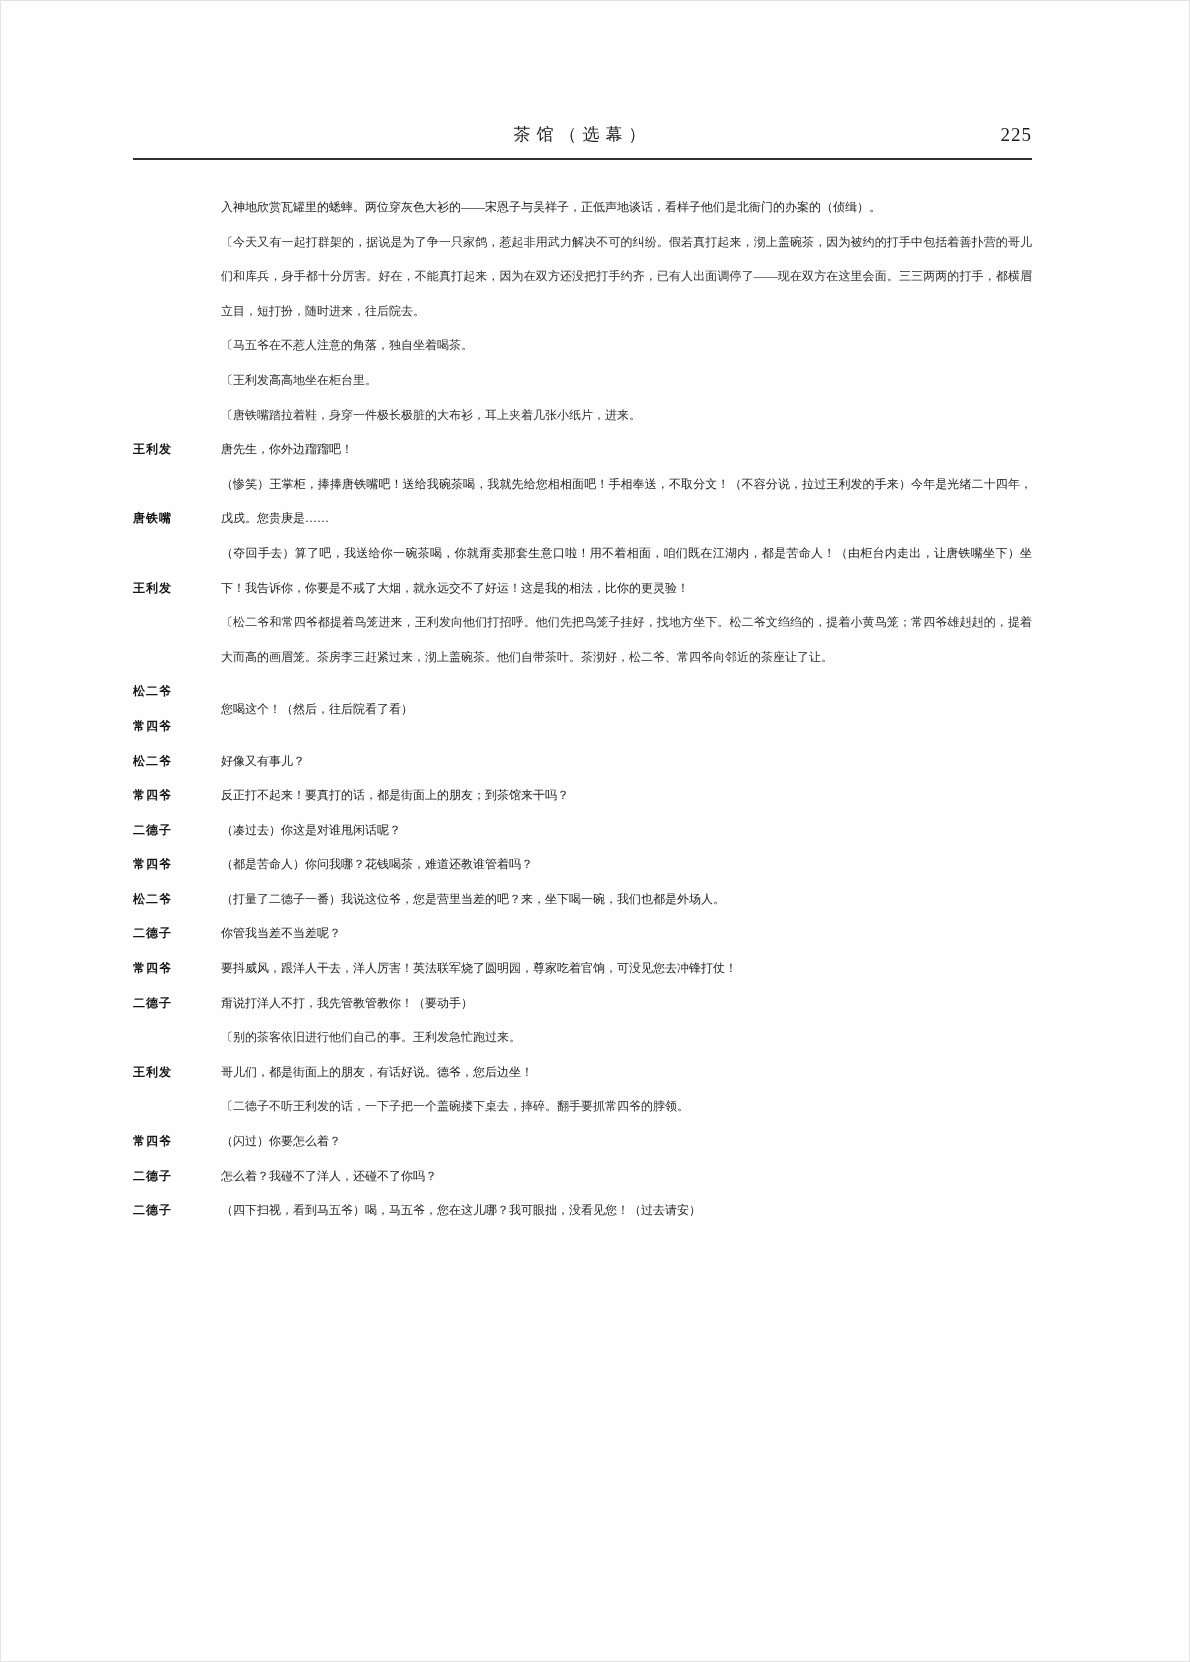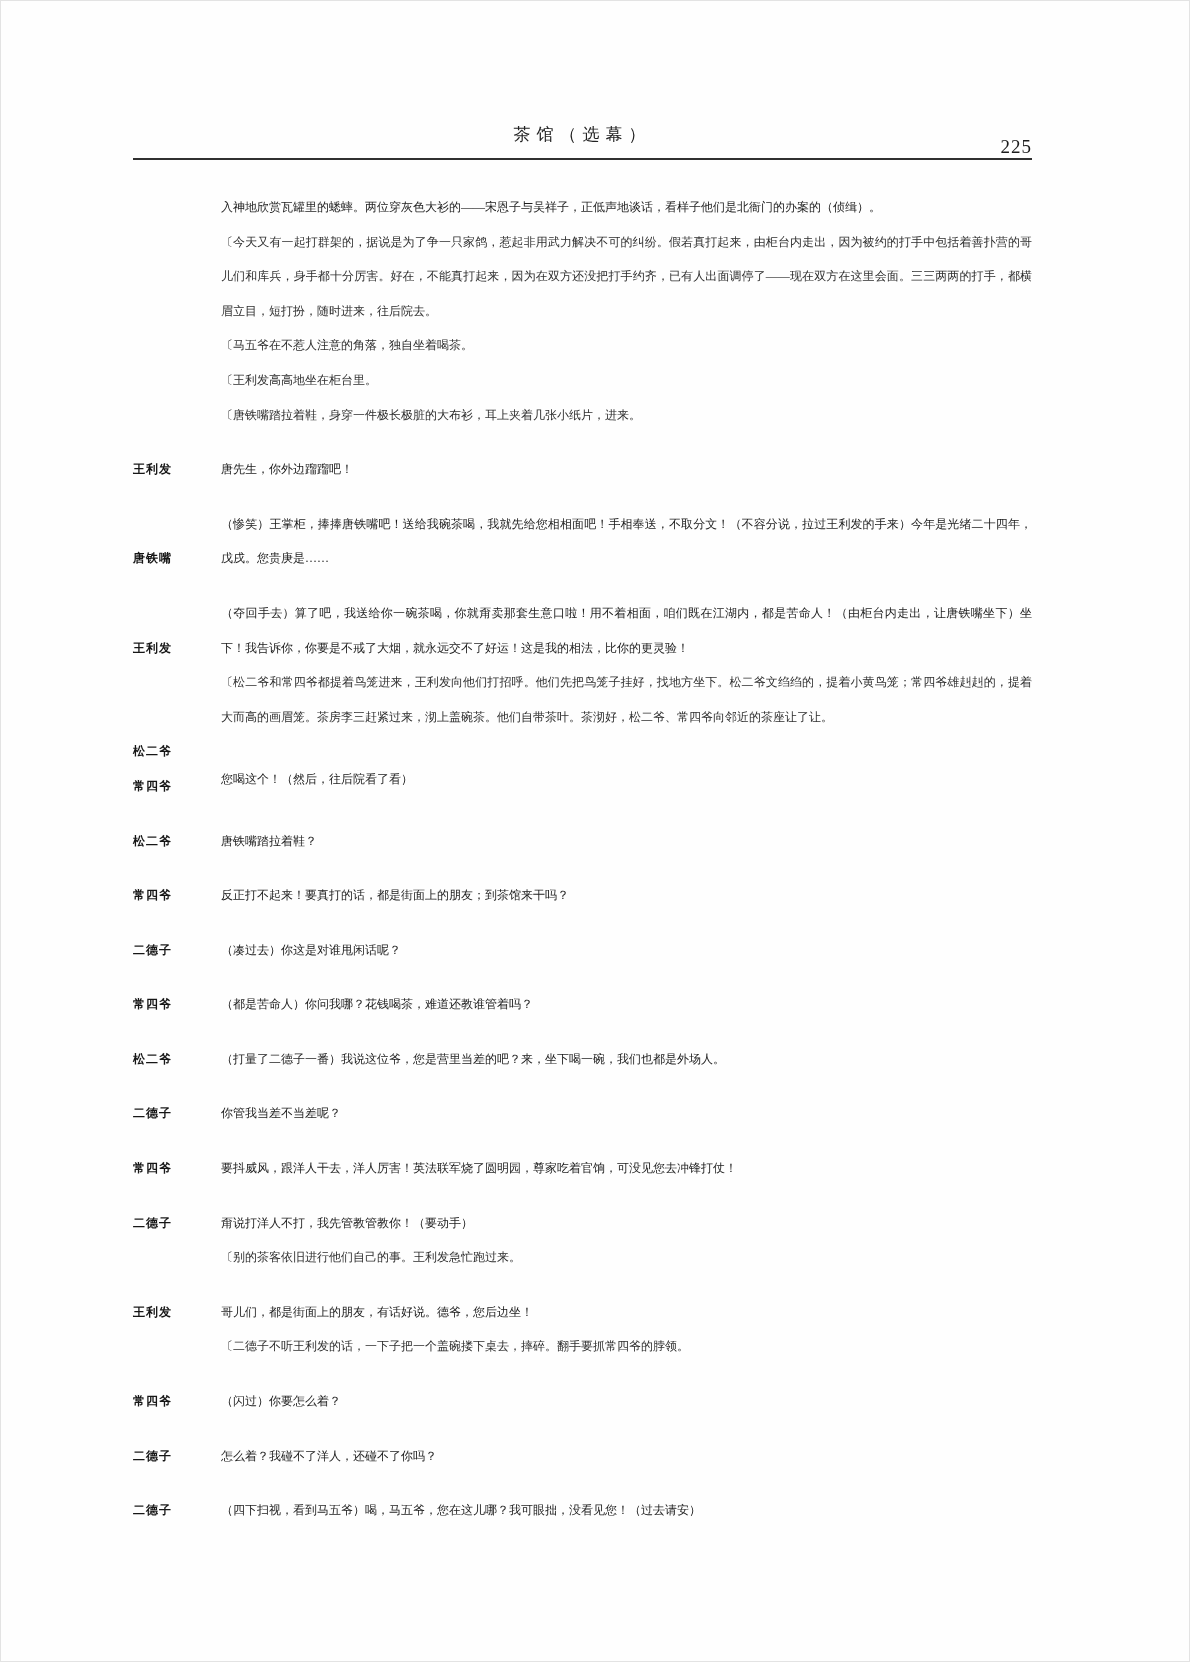--- a/index.html
+++ b/index.html
@@ -20,21 +20,21 @@
   .header-title {
     display: block;
     text-align: center;
     font-size: 17px;
     letter-spacing: 6px;
     color: #222;
     line-height: 22px;
   }
   .header-page {
     position: absolute;
-    right: 0; top: 12px;
+    right: 0; top: 0;
     font-size: 19px;
     letter-spacing: 1px;
     color: #1c1c1c;
     line-height: 22px;
   }
   .header-rule {
     margin-top: 12px;
     border: none;
     border-top: 2px solid #303030;
     height: 0;
@@ -55,38 +55,37 @@
     width: 88px;
     flex: 0 0 88px;
     font-weight: 700;
     letter-spacing: 1px;
     color: #161616;
   }
   .row-text {
     flex: 1 1 auto;
     text-align: justify;
     text-justify: inter-ideograph;
-    margin-top: 20px;
   }
   .row.double { align-items: center; }
   .speaker-stack { width: 88px; flex: 0 0 88px; }
   .speaker-stack div { font-weight: 700; letter-spacing: 1px; color: #161616; }
 </style>
 </head>
 <body>
 
 <div class="page">
   <div class="header">
     <span class="header-title">茶馆（选幕）</span>
     <span class="header-page">225</span>
   </div>
   <hr class="header-rule">
   <main class="script-body">
       <div class="para">入神地欣赏瓦罐里的蟋蟀。两位穿灰色大衫的——宋恩子与吴祥子，正低声地谈话，看样子他们是北衙门的办案的（侦缉）。</div>
-      <div class="para stage">〔今天又有一起打群架的，据说是为了争一只家鸽，惹起非用武力解决不可的纠纷。假若真打起来，由柜台内走出，因为被约的打手中包括着善扑营的哥儿们和库兵，身手都十分厉害。好在，不能真打起来，因为在双方还没把打手约齐，已有人出面调停了——现在双方在这里会面。三三两两的打手，都横眉立目，短打扮，随时进来，往后院去。</div>
+      <div class="para stage">〔今天又有一起打群架的，据说是为了争一只家鸽，惹起非用武力解决不可的纠纷。假若真打起来，沏上盖碗茶，因为被约的打手中包括着善扑营的哥儿们和库兵，身手都十分厉害。好在，不能真打起来，因为在双方还没把打手约齐，已有人出面调停了——现在双方在这里会面。三三两两的打手，都横眉立目，短打扮，随时进来，往后院去。</div>
       <div class="para stage">〔马五爷在不惹人注意的角落，独自坐着喝茶。</div>
       <div class="para stage">〔王利发高高地坐在柜台里。</div>
       <div class="para stage">〔唐铁嘴踏拉着鞋，身穿一件极长极脏的大布衫，耳上夹着几张小纸片，进来。</div>
       <div class="row">
         <div class="speaker">王利发</div>
         <div class="row-text">唐先生，你外边蹓蹓吧！</div>
       </div>
       <div class="row">
         <div class="speaker">唐铁嘴</div>
         <div class="row-text">（惨笑）王掌柜，捧捧唐铁嘴吧！送给我碗茶喝，我就先给您相相面吧！手相奉送，不取分文！（不容分说，拉过王利发的手来）今年是光绪二十四年，戊戌。您贵庚是……</div>
@@ -98,21 +97,21 @@
       <div class="para stage">〔松二爷和常四爷都提着鸟笼进来，王利发向他们打招呼。他们先把鸟笼子挂好，找地方坐下。松二爷文绉绉的，提着小黄鸟笼；常四爷雄赳赳的，提着大而高的画眉笼。茶房李三赶紧过来，沏上盖碗茶。他们自带茶叶。茶沏好，松二爷、常四爷向邻近的茶座让了让。</div>
       <div class="row double">
         <div class="speaker-stack">
           <div>松二爷</div>
           <div>常四爷</div>
         </div>
         <div class="row-text">您喝这个！（然后，往后院看了看）</div>
       </div>
       <div class="row">
         <div class="speaker">松二爷</div>
-        <div class="row-text">唐铁嘴踏拉着鞋？</div>
+        <div class="row-text">好像又有事儿？</div>
       </div>
       <div class="row">
         <div class="speaker">常四爷</div>
         <div class="row-text">反正打不起来！要真打的话，都是街面上的朋友；到茶馆来干吗？</div>
       </div>
       <div class="row">
         <div class="speaker">二德子</div>
         <div class="row-text">（凑过去）你这是对谁甩闲话呢？</div>
       </div>
       <div class="row">

